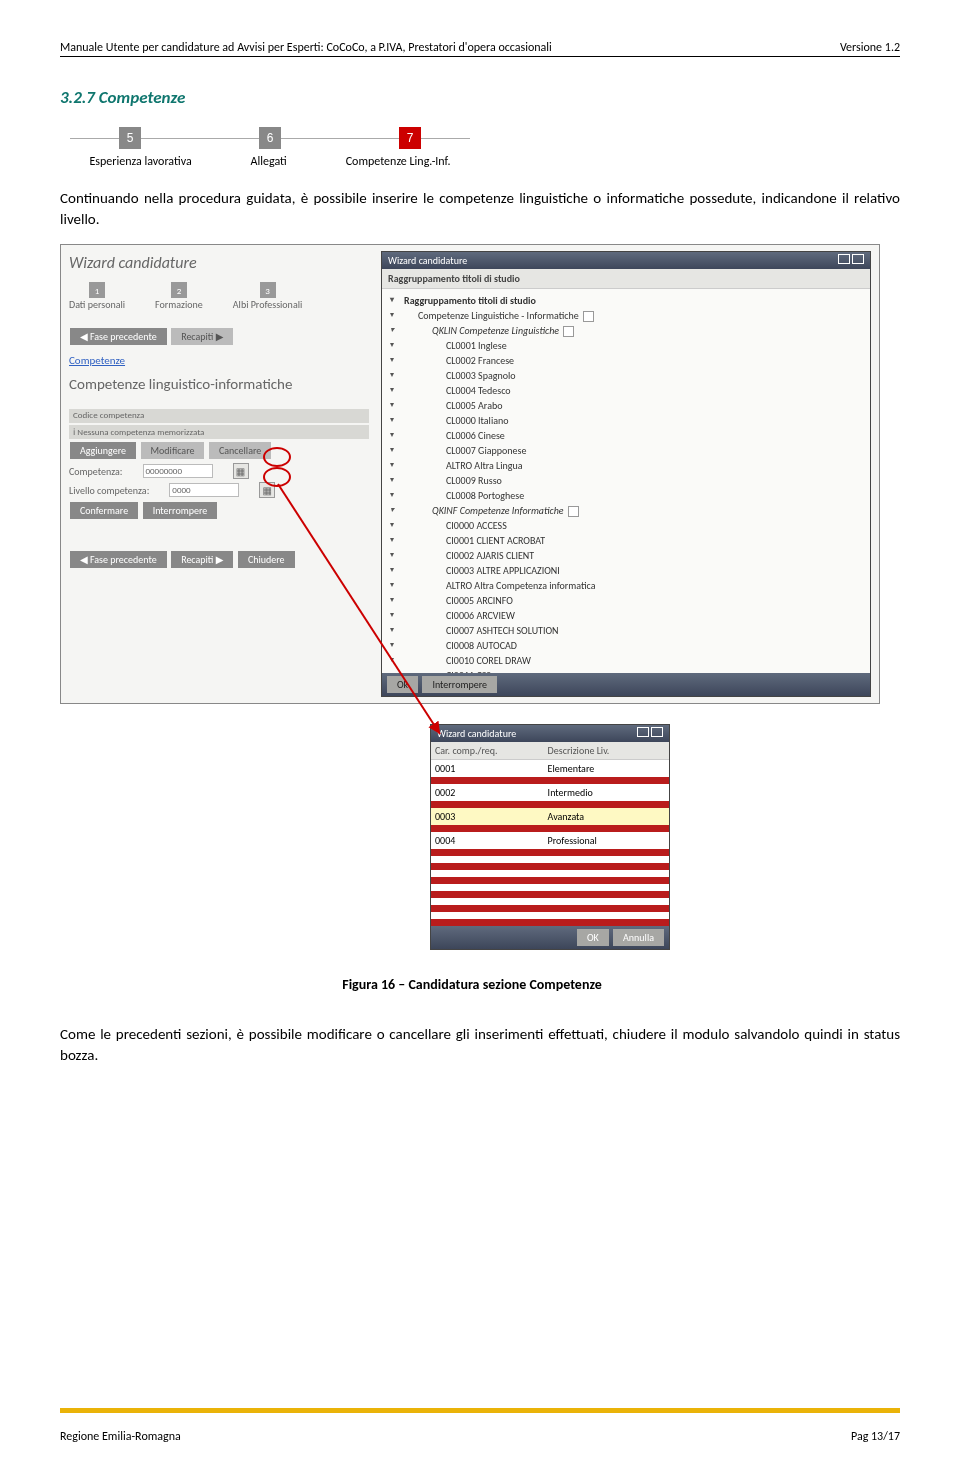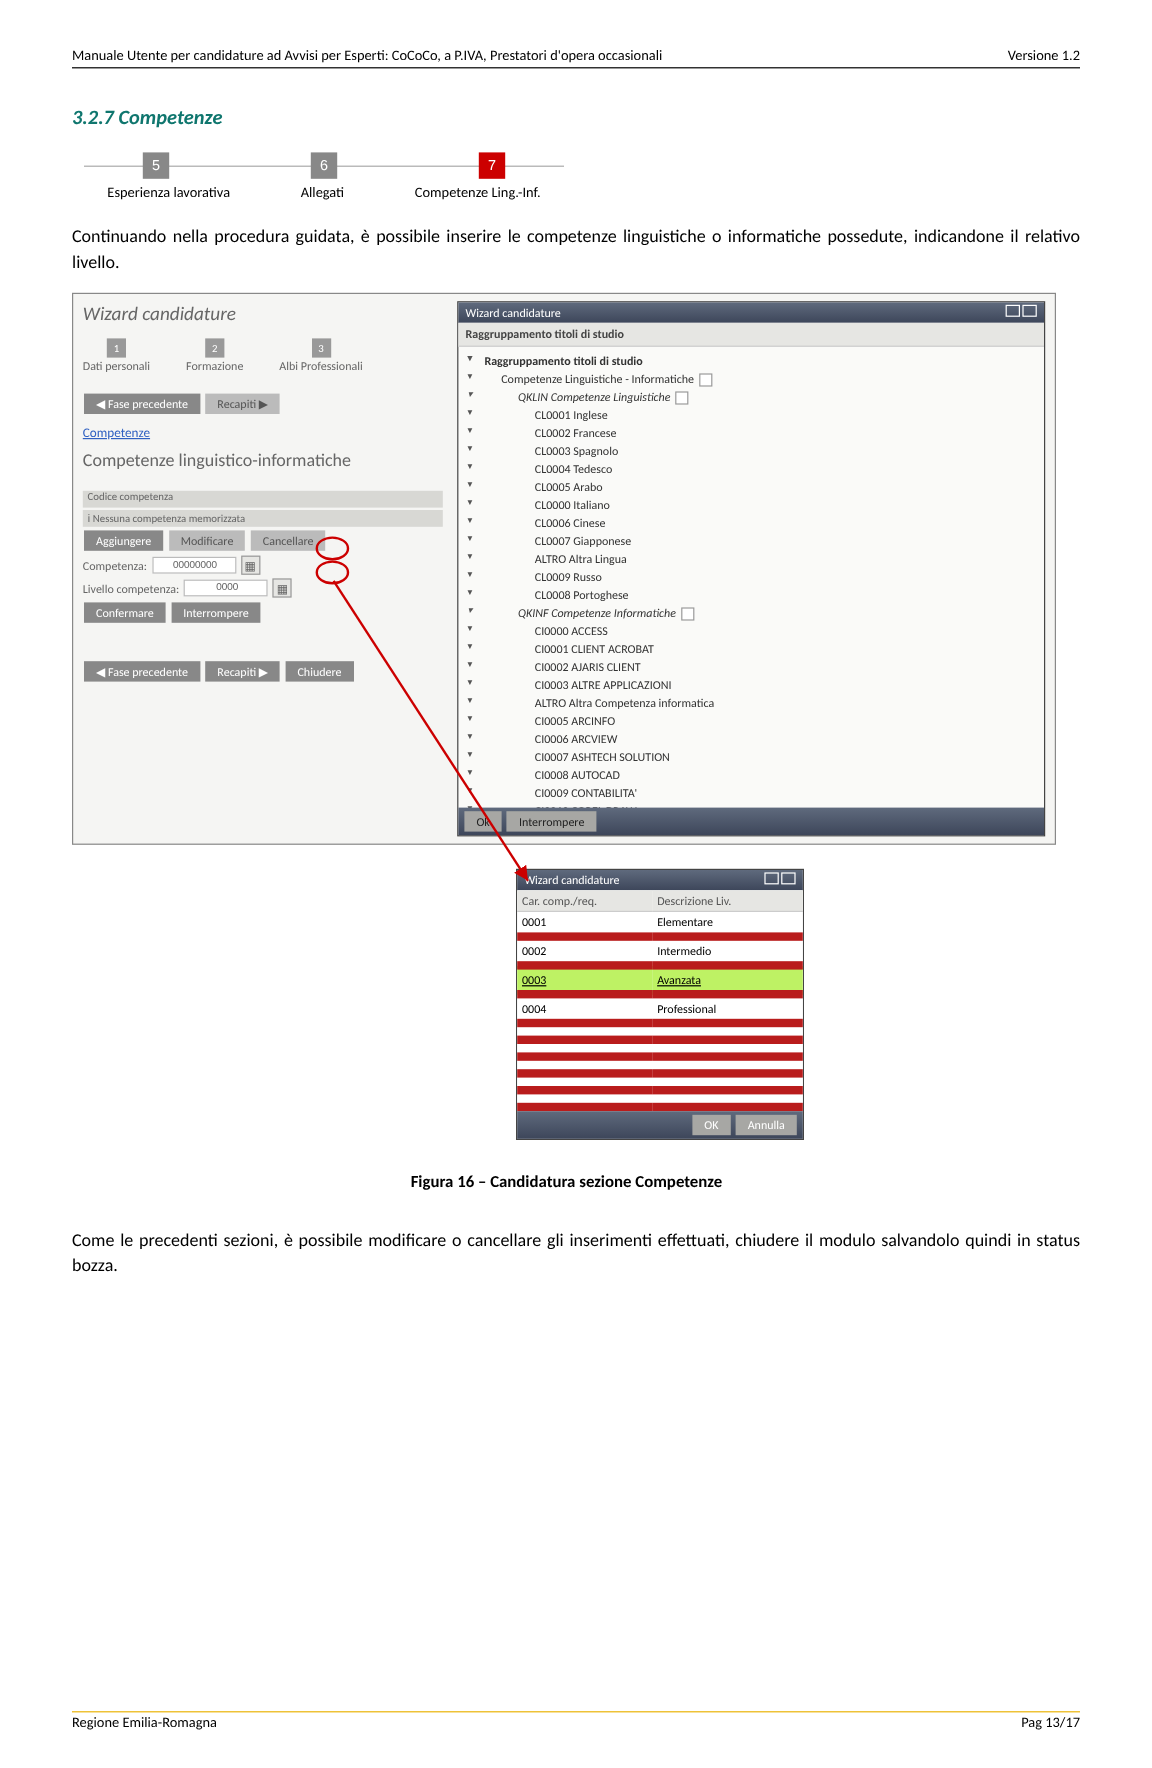--- a/index.html
+++ b/index.html
@@ -112,21 +112,21 @@
     background: #888;
     color: #fff;
     font-size: 10px;
     padding: 2px 10px;
     margin: 1px;
   }
   .btn.light { background: #bbb; color: #555; }
   .sec-link { color: #3061c2; font-size: 11px; text-decoration: underline; display: block; margin: 8px 0; }
   .sub-head { font-size: 15px; color: #666; margin: 6px 0 16px; }
   .grey-bar { background: #d8d8d4; height: 14px; margin: 2px 0; padding-left: 4px; font-size: 9px; color: #666; }
-  .input-row { display: flex; align-items: center; gap: 4px; margin: 3px 0; font-size: 10px; color: #666; text-align: center; }
+  .input-row { display: flex; align-items: center; gap: 20px; margin: 3px 0; font-size: 10px; color: #666; }
   .input-row .field { border: 1px solid #bbb; background: #fff; width: 70px; height: 14px; font-size: 9px; padding-left: 2px; }
   .picker {
     width: 16px; height: 16px; border: 1px solid #999; background: #e6e6e3;
     display: inline-flex; align-items: center; justify-content: center; font-size: 10px;
   }
   .circle {
     position: absolute;
     border: 2px solid #c00;
     border-radius: 50%;
     width: 28px;
@@ -214,21 +214,21 @@
     text-align: left;
     font-weight: normal;
     color: #555;
     padding: 2px 4px;
     border-bottom: 1px solid #ccc;
   }
   .small-table td {
     padding: 2px 4px;
     border-bottom: 7px solid #b91c1c;
   }
-  .small-table tr.sel td { background: #bef264; text-decoration: underline; }
+  .small-table tr.sel td { background: #fef9c3; }
   .empty-rows td { height: 14px; }
   .small-footer {
     background: linear-gradient(#5f6a7d, #3d465a);
     text-align: right;
     padding: 2px 4px;
   }
   .small-footer .btn { background: #a7a7a4; }
   
   .figure-block { position: relative; height: 780px; }
   .popup.small-outer { position: absolute; top: 480px; left: 370px; width: 240px; }
@@ -236,25 +236,25 @@
     text-align: center;
     font-weight: bold;
     font-size: 14px;
     margin: 12px 0 18px;
   }
   .page-footer {
     position: absolute;
     bottom: 30px;
     left: 60px;
     right: 60px;
-    border-top: 1px solid #eab308;
+    border-top: 5px solid #eab308;
     display: flex;
     justify-content: space-between;
     font-size: 12px;
-    padding-top: 2px;
+    padding-top: 16px;
   }
 </style>
 </head>
 <body>
 
 <div class="page">
   <div class="header-row">
     <span>Manuale Utente per candidature ad Avvisi per Esperti: CoCoCo, a P.IVA, Prestatori d'opera occasionali</span>
     <span>Versione  1.2</span>
   </div>
@@ -353,21 +353,20 @@
             <div class="tree-item l2 box">QKINF Competenze Informatiche</div>
             <div class="tree-item l3">CI0000 ACCESS</div>
             <div class="tree-item l3">CI0001 CLIENT ACROBAT</div>
             <div class="tree-item l3">CI0002 AJARIS CLIENT</div>
             <div class="tree-item l3">CI0003 ALTRE APPLICAZIONI</div>
             <div class="tree-item l3">ALTRO Altra Competenza informatica</div>
             <div class="tree-item l3">CI0005 ARCINFO</div>
             <div class="tree-item l3">CI0006 ARCVIEW</div>
             <div class="tree-item l3">CI0007 ASHTECH SOLUTION</div>
             <div class="tree-item l3">CI0008 AUTOCAD</div>
-            <div class="tree-item l3">CI0009 CONTABILITA'</div>
             <div class="tree-item l3">CI0010 COREL DRAW</div>
             <div class="tree-item l3">CI0011 CSS</div>
           </div>
         <div class="footer-bar">
           <span class="btn" style="background:#a7a7a4;color:#222;">Ok</span>
           <span class="btn" style="background:#a7a7a4;color:#222;">Interrompere</span>
         </div>
       </div>
     </div>
 

